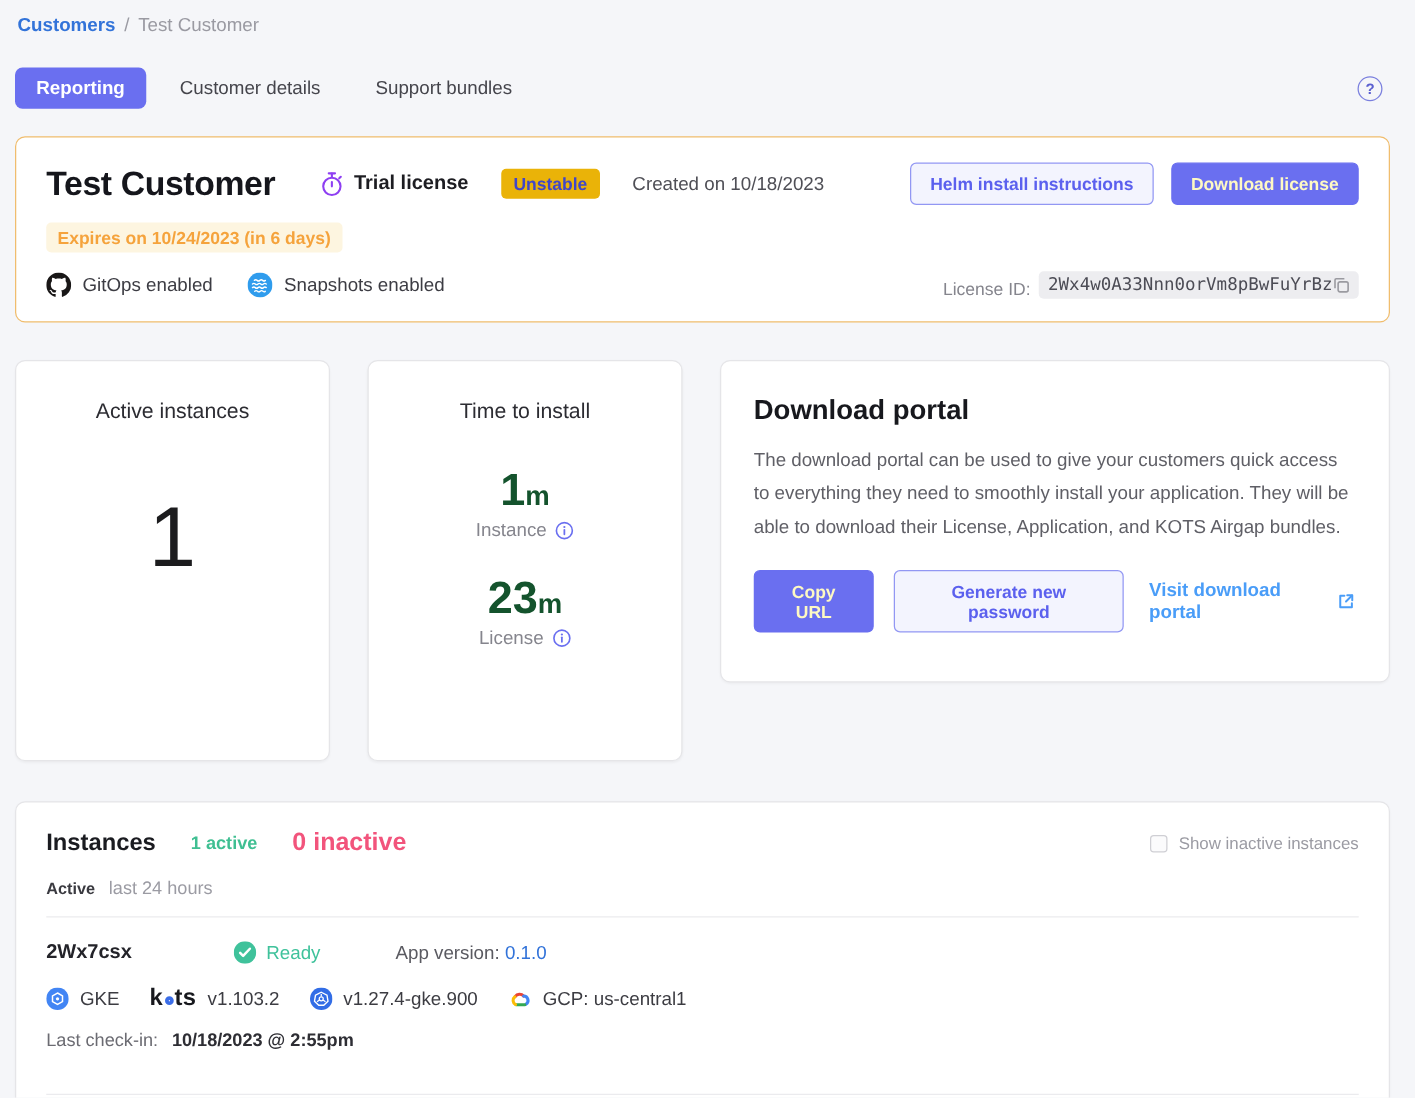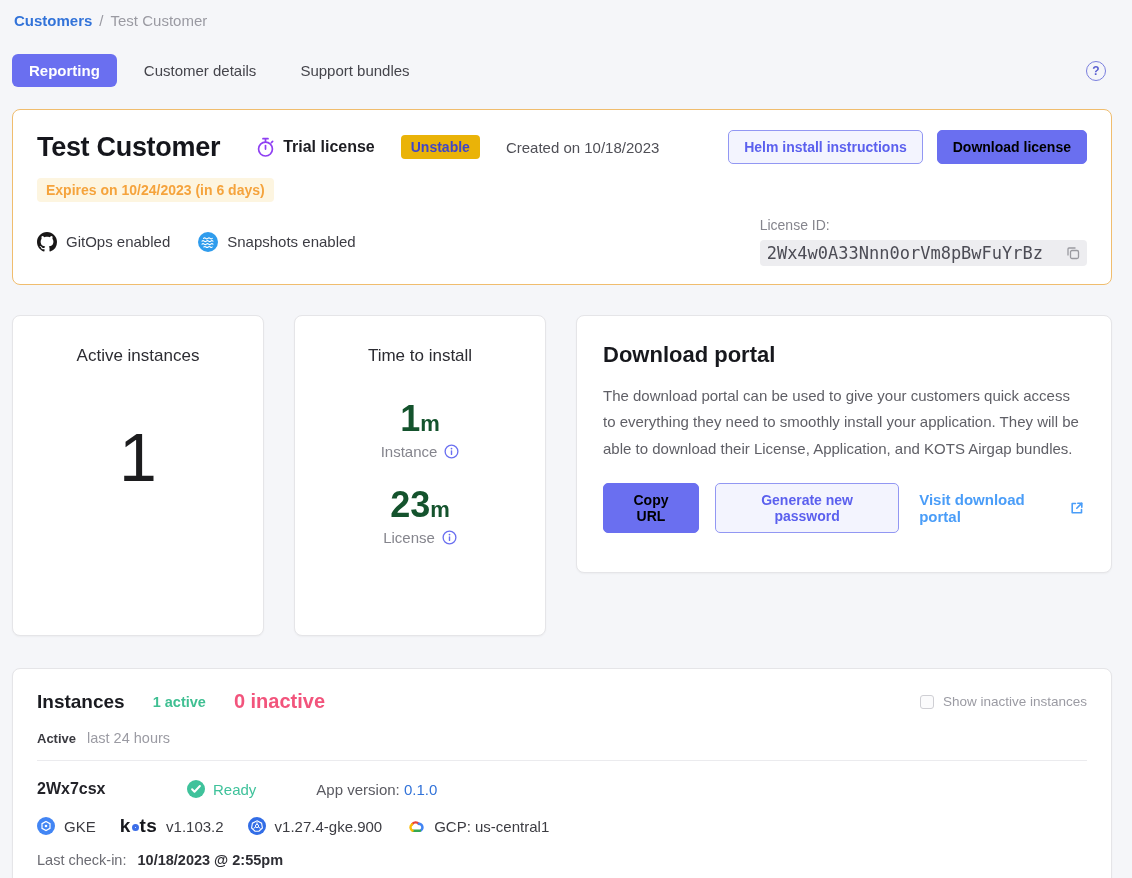--- a/index.html
+++ b/index.html
@@ -29,29 +29,29 @@
   .cc-row1 { display: flex; align-items: center; }
   .cc-title { font-size: 27px; font-weight: 800; color: #15161c; letter-spacing: -0.3px; }
   .cc-license { display: flex; align-items: center; gap: 8px; margin-left: 36px; font-weight: 700; font-size: 16px; color: #1d1d22; }
   .badge-unstable { margin-left: 26px; background: #eab308; color: #4046c8; font-weight: 700; font-size: 14px;
     padding: 4px 10px; border-radius: 4px; }
   .cc-created { margin-left: 26px; font-size: 15px; color: #4f4f56; }
   .cc-buttons { margin-left: auto; display: flex; gap: 14px; }
   .btn { font-size: 14px; font-weight: 700; padding: 8px 15px; border-radius: 5px; border: 1px solid transparent;
     cursor: pointer; font-family: inherit; }
   .btn-outline { background: #f3f4fe; border-color: #9297f3; color: #5b60ee; }
-  .btn-solid { background: #6a6ff0; color: #000000; border-color: #6a6ff0; }
+  .btn-solid { background: #6a6ff0; color: #fef9c3; border-color: #6a6ff0; }
   .cc-expires { display: inline-block; margin-top: 14px; background: #fdf5e0; color: #f5a33c; font-weight: 700;
     font-size: 14px; padding: 4px 9px; border-radius: 4px; }
   .cc-row3 { display: flex; align-items: center; margin-top: 15px; }
   .feature { display: flex; align-items: center; gap: 9px; font-size: 15px; color: #3c3c43; }
   .feature + .feature { margin-left: 28px; }
-  .license-id { margin-left: auto; display: flex; align-items: flex-start; font-size: 14px; color: #85858d; gap: 7px; flex-direction: column; }
-  .license-value { font-family: "DejaVu Sans Mono", "Liberation Mono", monospace; font-size: 17px; color: #4c4c55;
-    background: #ededf0; padding: 3px 7px; border-radius: 4px; display: flex; align-items: center; gap: 23px; }
+  .license-id { margin-left: auto; display: flex; align-items: flex-end; font-size: 14px; color: #85858d; gap: 7px; }
+  .license-value { font-family: "DejaVu Sans Mono", "Liberation Mono", monospace; font-size: 14px; color: #4c4c55;
+    background: #ededf0; padding: 3px 7px; border-radius: 4px; display: flex; align-items: center; gap: 0; }
 
   
   .stats-row { display: flex; margin-top: 30px; gap: 30px; }
   .stat-card { width: 252px; height: 321px; background: #fff; border: 1px solid #e5e5e8; border-radius: 8px;
     box-shadow: 0 1px 2px rgba(0,0,0,0.04); text-align: center; }
   .stat-title { margin-top: 30px; font-size: 17px; color: #2c2c32; }
   .big-number { font-size: 68px; color: #1c1c1e; margin-top: 52px; font-weight: 400; }
   .tti-value { font-size: 36px; font-weight: 700; color: #14532d; margin-top: 32px; text-align: center; }
   .tti-unit { font-size: 22px; font-weight: 700; }
   .tti-label { font-size: 15px; color: #85858d; display: flex; justify-content: center; align-items: center;

